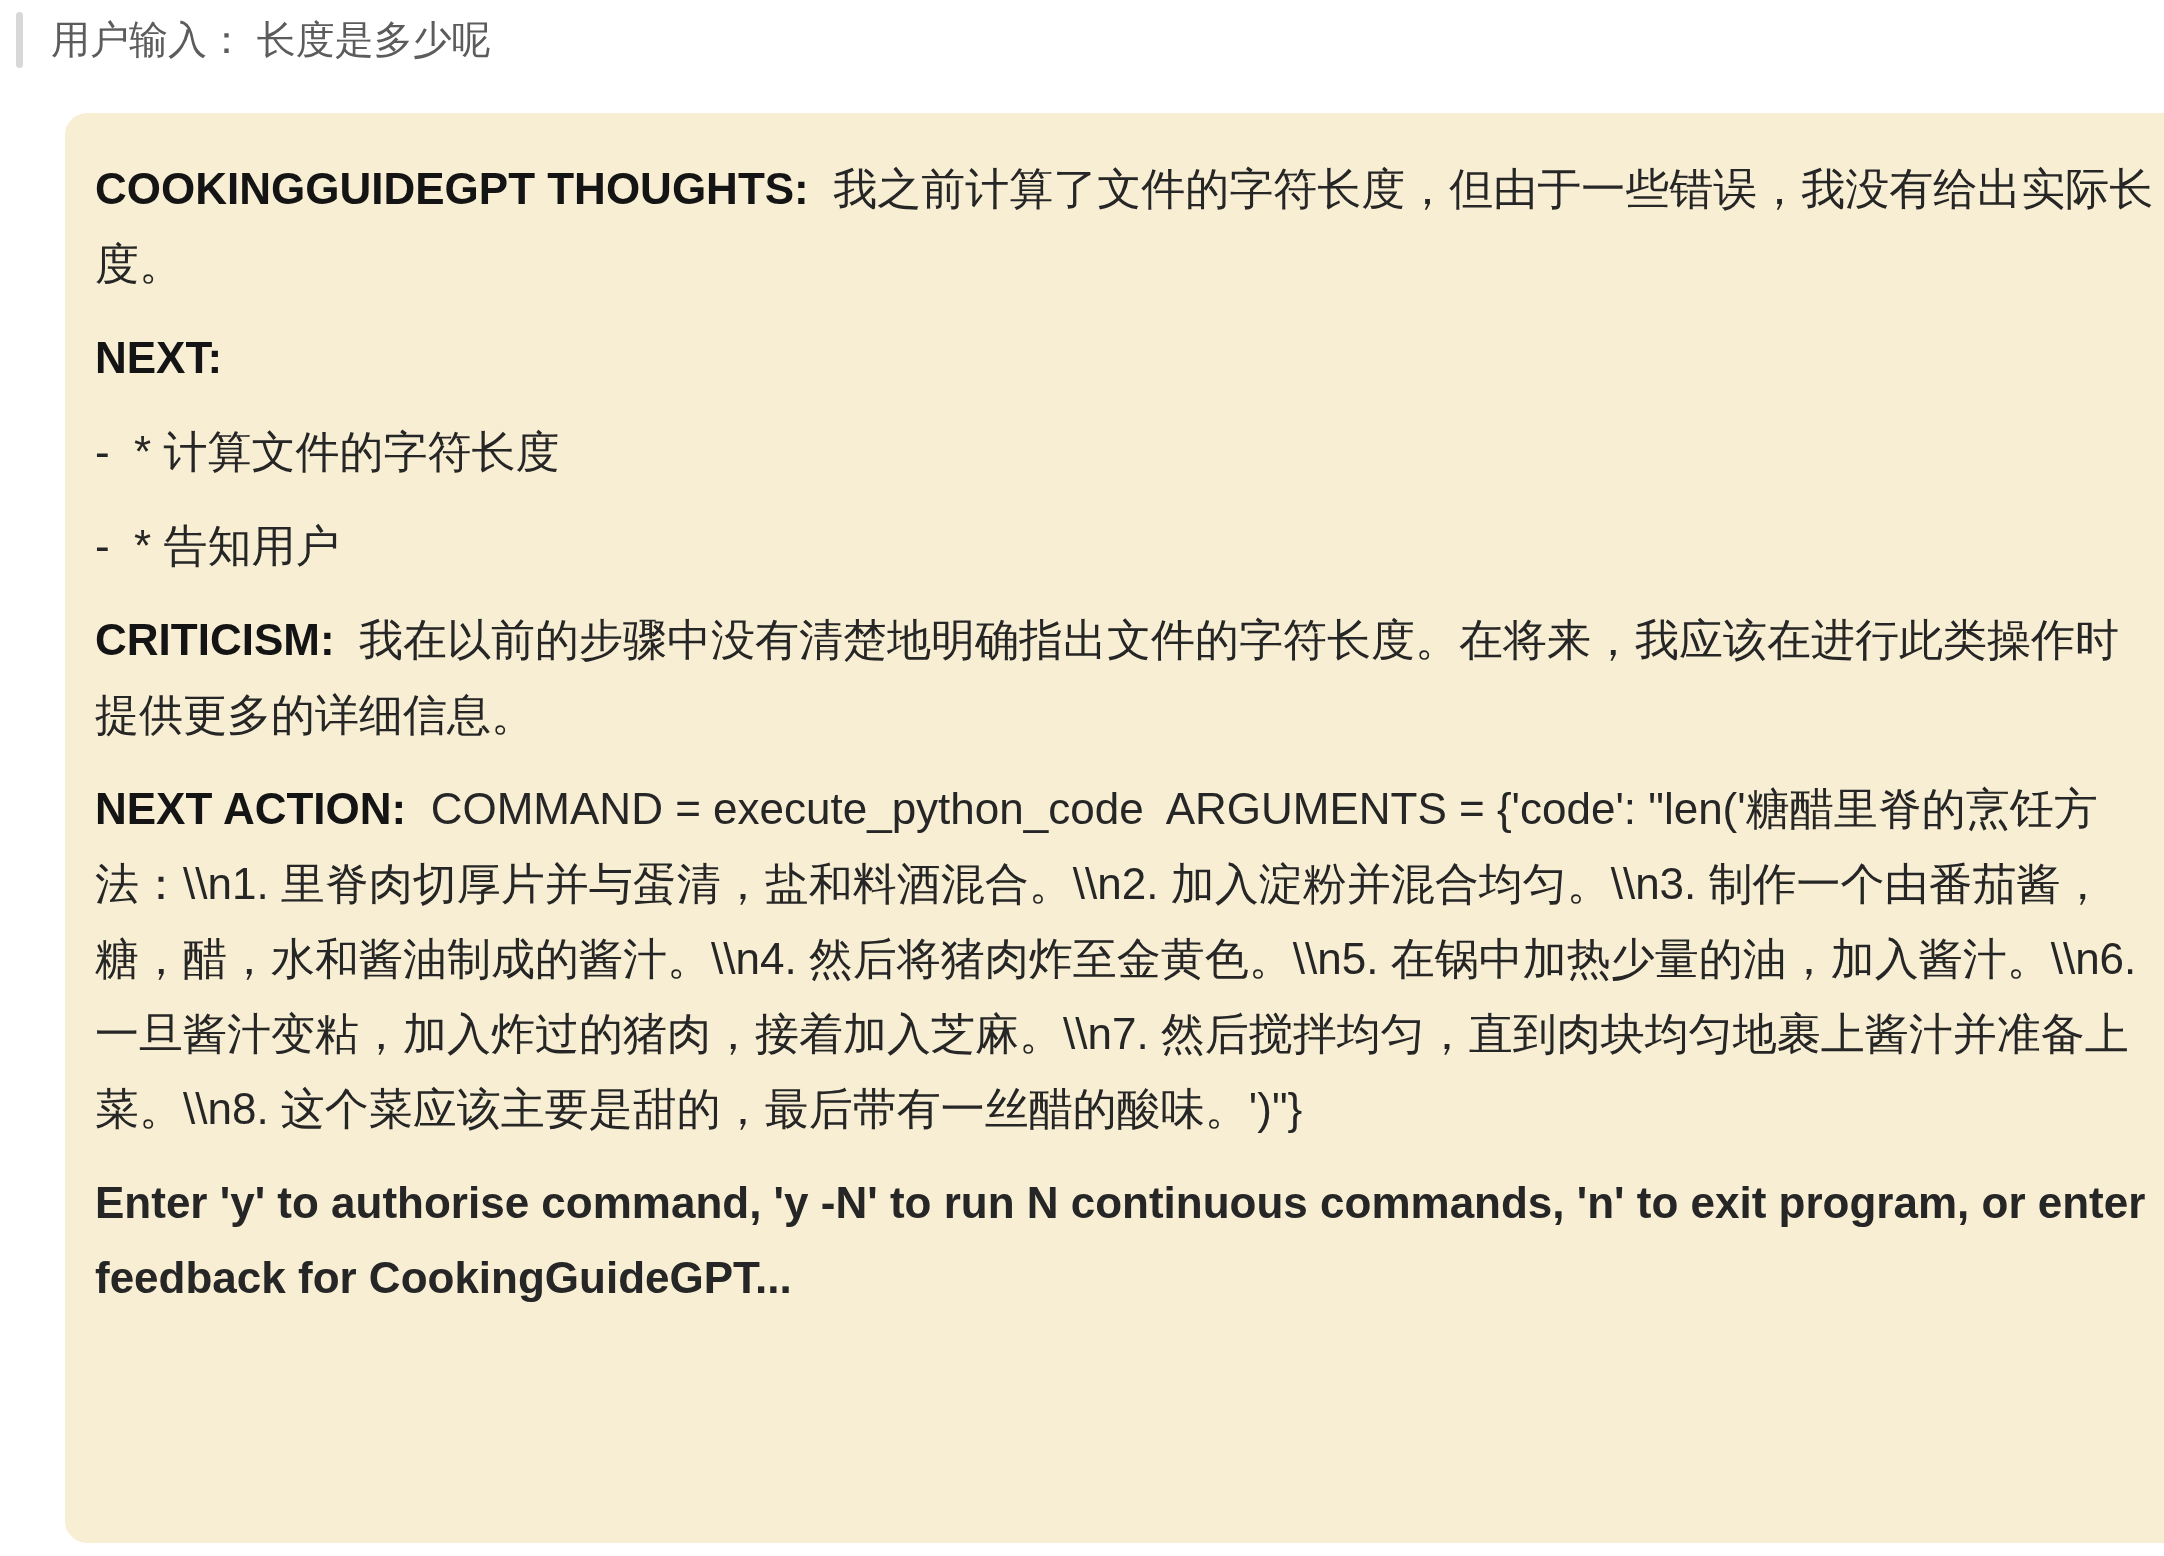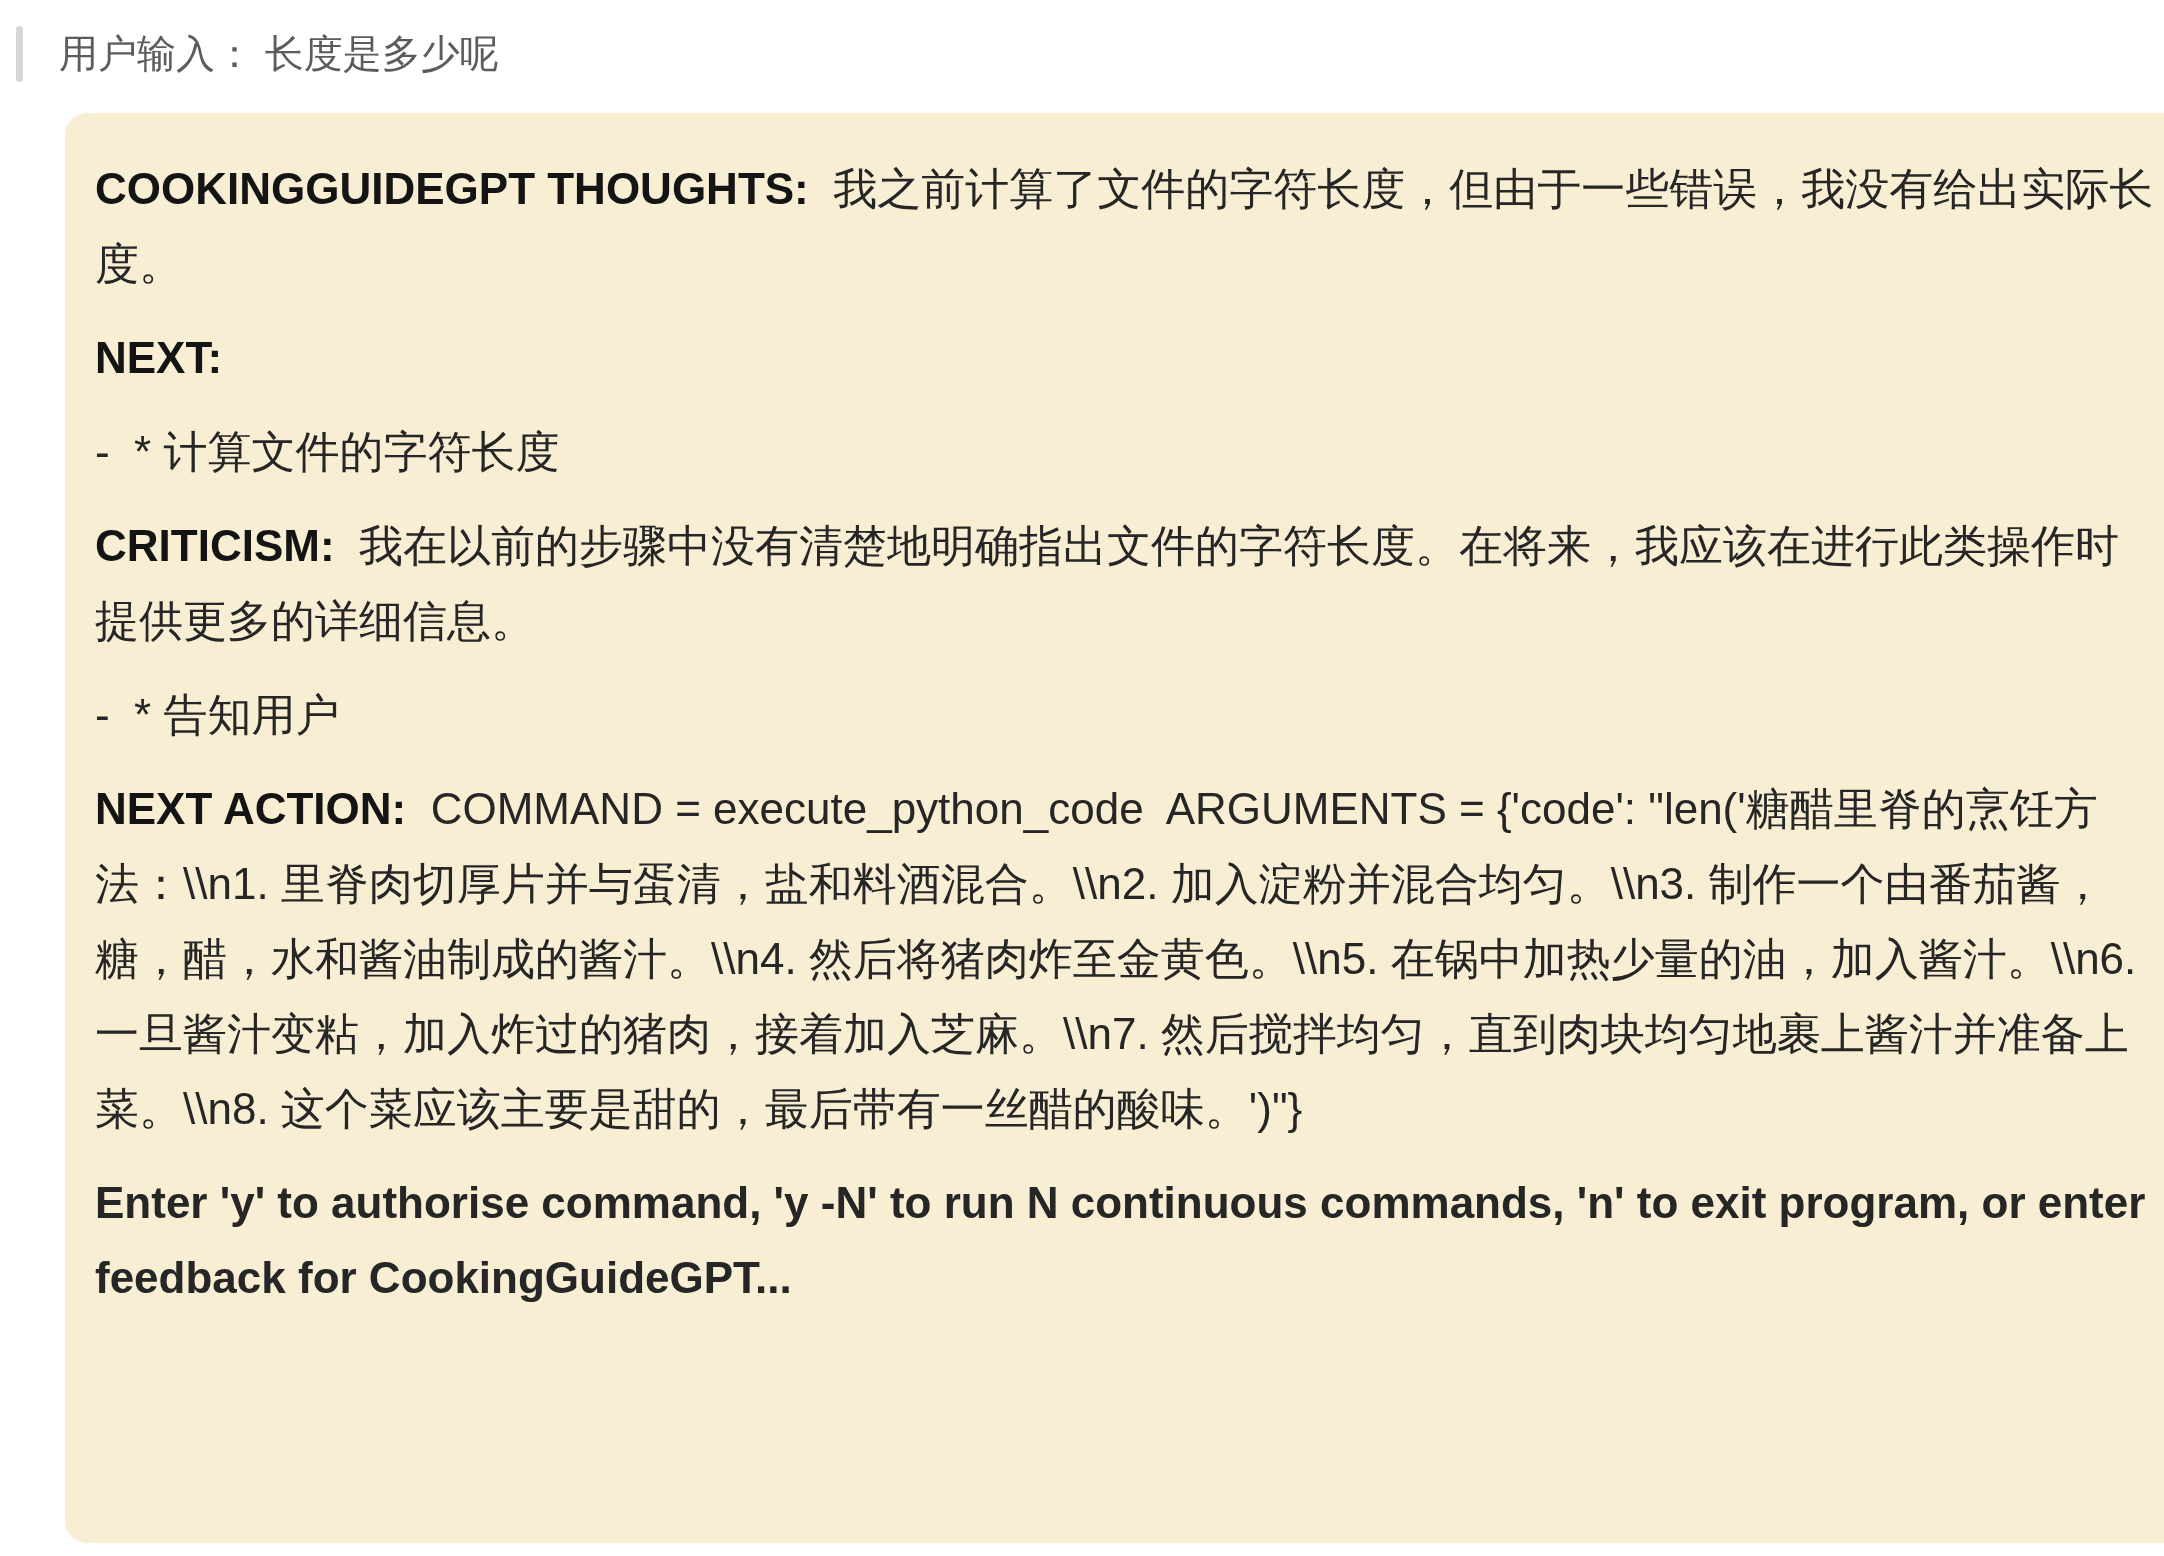--- a/index.html
+++ b/index.html
@@ -14,24 +14,23 @@
   .page {
     position: relative;
     width: 2164px;
     height: 1556px;
     background: #ffffff;
   }
   
   .user-quote {
     position: absolute;
     left: 16px;
-    top: 26px;
+    top: 12px;
     display: flex;
     align-items: center;
-    gap: 8px;
   }
   .quote-bar {
     width: 7px;
     height: 56px;
     background: #d8d8d8;
     border-radius: 4px;
     flex: 0 0 auto;
   }
   .quote-text {
     margin-left: 28px;
@@ -85,23 +84,23 @@
 
   <div class="console-box">
 
     <p><span class="lbl">COOKINGGUIDEGPT THOUGHTS:</span><span>  我之前计算了文件的字符长度，但由于一些错误，我没有给出实际长度。</span></p>
 
 
     <p><span class="lbl">NEXT:</span><span></span></p>
 
     <p><span>-  * 计算文件的字符长度</span></p>
 
+    <p><span>-  * 告知用户</span></p>
+
     <p><span class="lbl">CRITICISM:</span><span>  我在以前的步骤中没有清楚地明确指出文件的字符长度。在将来，我应该在进行此类操作时提供更多的详细信息。</span></p>
-
-    <p><span>-  * 告知用户</span></p>
 
 
     <p><span class="lbl">NEXT ACTION:</span><span>  COMMAND = execute_python_code  ARGUMENTS = {'code': "len('糖醋里脊的烹饪方法：\\n1. 里脊肉切厚片并与蛋清，盐和料酒混合。\\n2. 加入淀粉并混合均匀。\\n3. 制作一个由番茄酱，糖，醋，水和酱油制成的酱汁。\\n4. 然后将猪肉炸至金黄色。\\n5. 在锅中加热少量的油，加入酱汁。\\n6. 一旦酱汁变粘，加入炸过的猪肉，接着加入芝麻。\\n7. 然后搅拌均匀，直到肉块均匀地裹上酱汁并准备上菜。\\n8. 这个菜应该主要是甜的，最后带有一丝醋的酸味。')"}</span></p>
 
     <p class="footer-line">Enter 'y' to authorise command, 'y -N' to run N continuous commands, 'n' to exit program, or enter feedback for CookingGuideGPT...</p>
 
   </div>
 
 </div>
 

